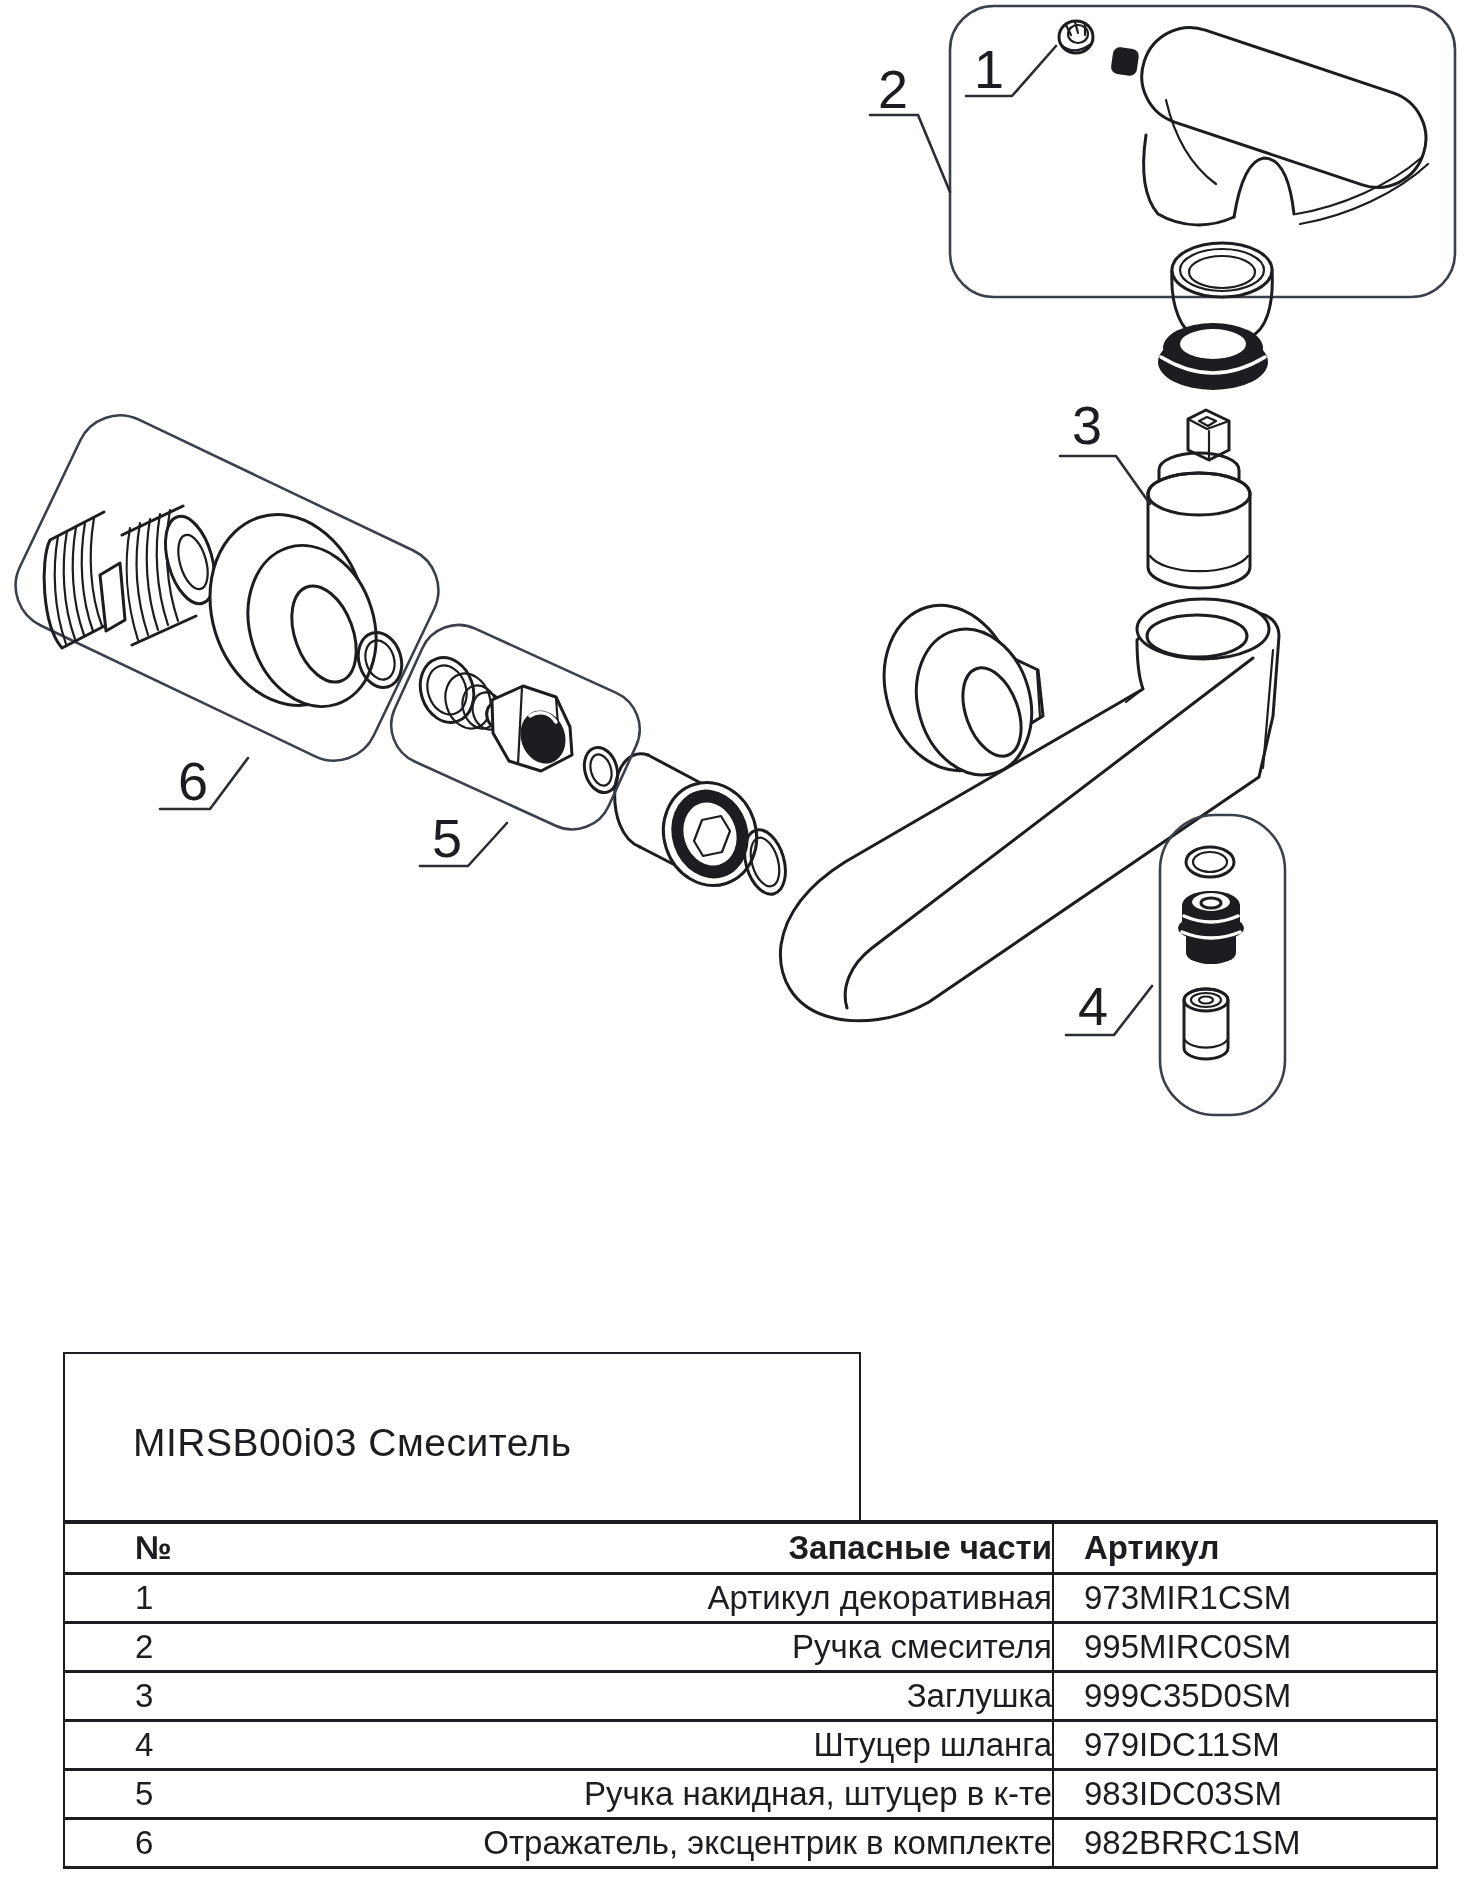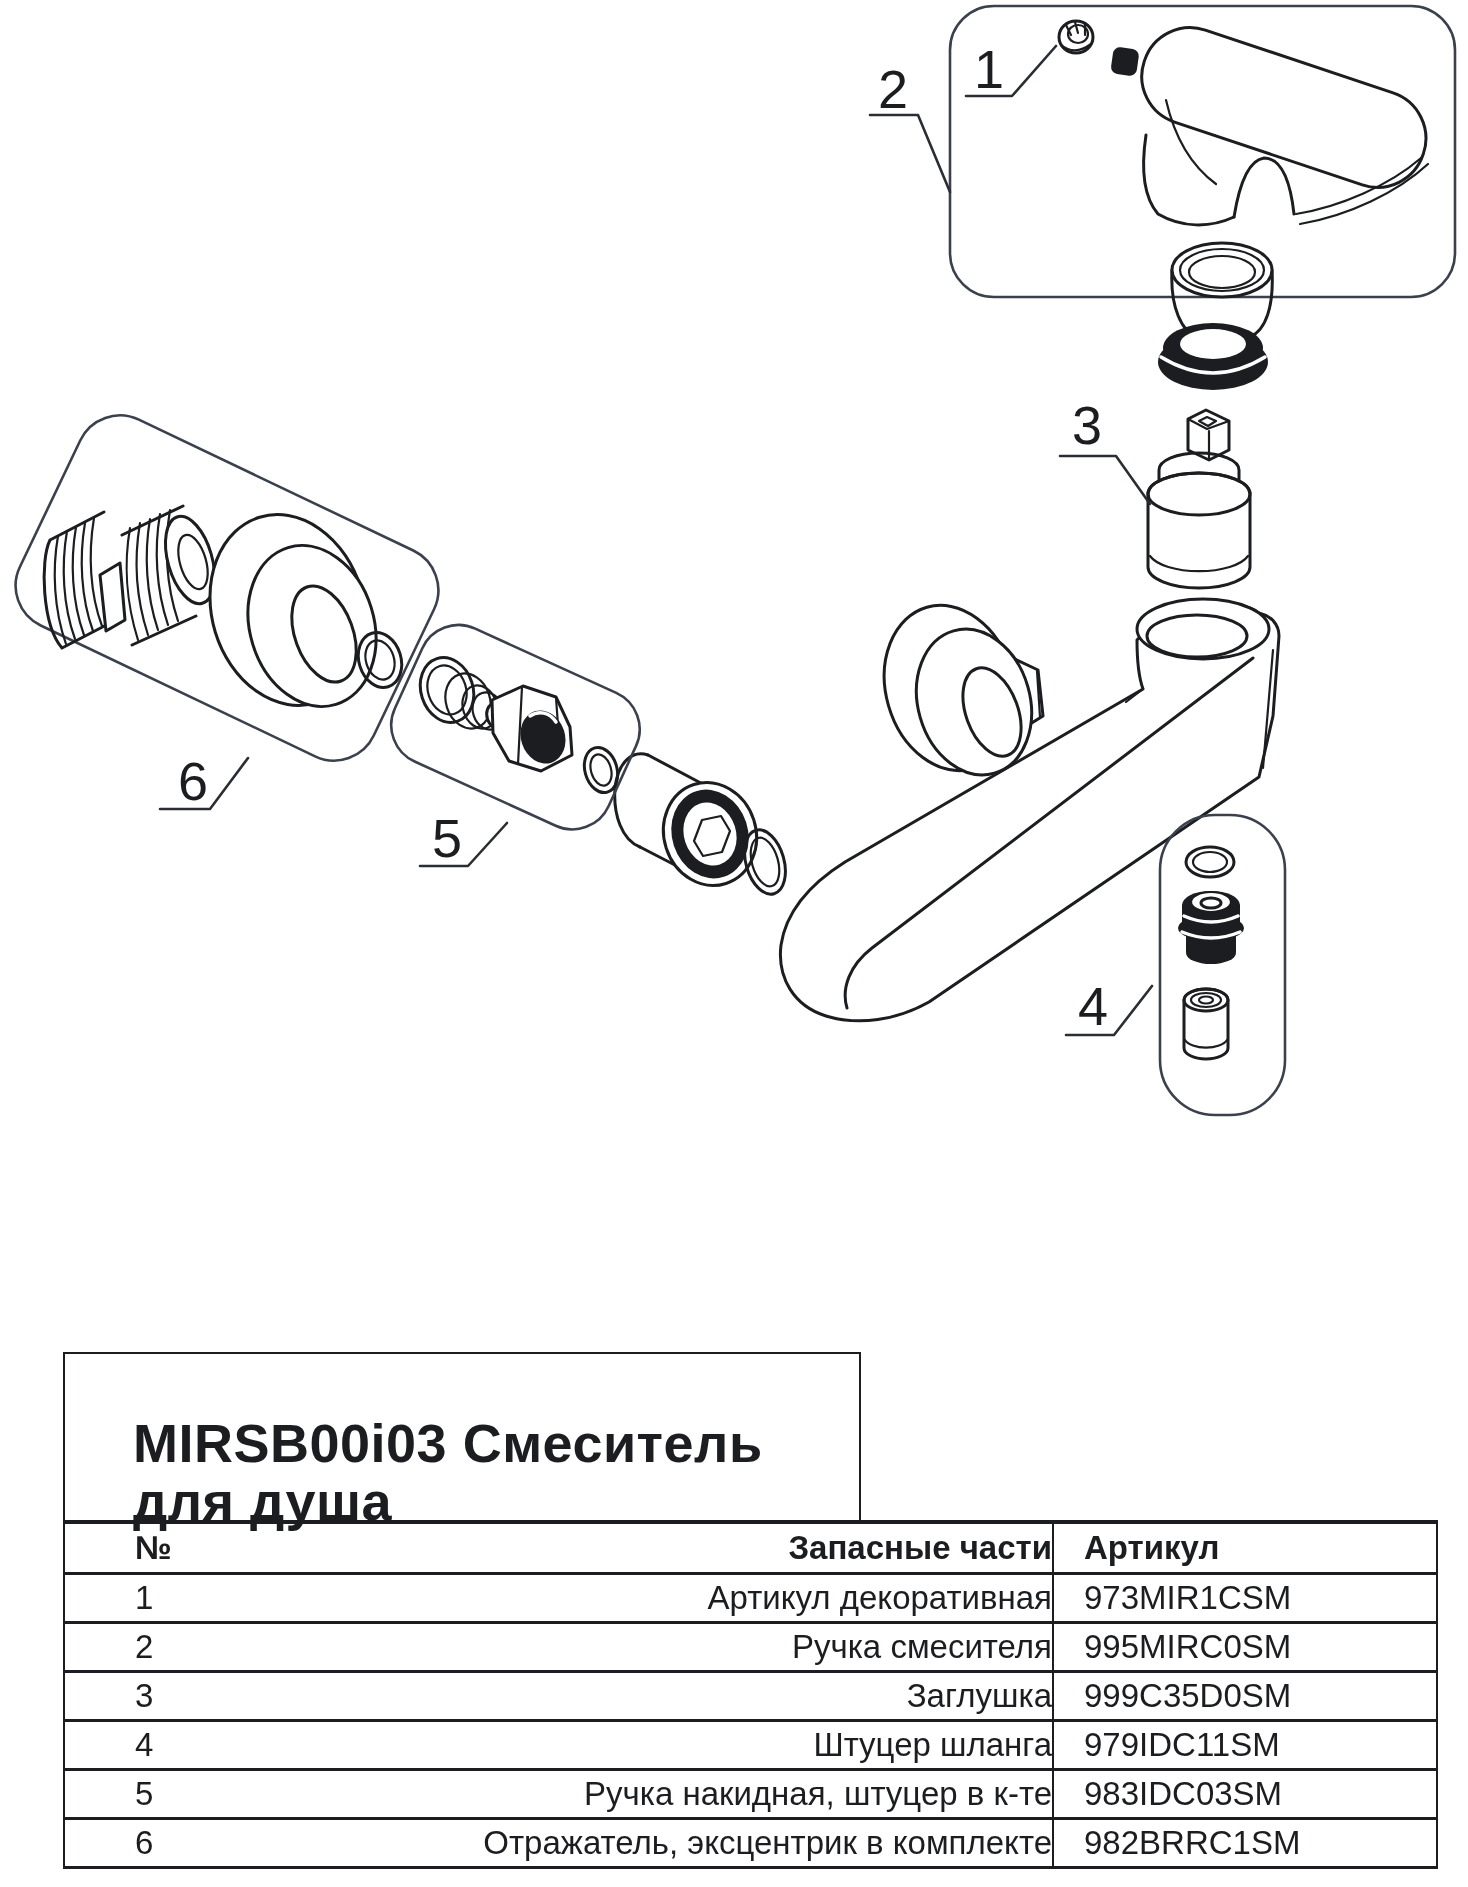--- a/index.html
+++ b/index.html
@@ -14,21 +14,21 @@
   .st .fk{fill:#1b1d20;stroke:none;}
   .st .fwn{fill:#ffffff;stroke:none;}
   .st .wline{stroke:#ffffff;stroke-width:3.5;fill:none;}
   .st .gbox{stroke:#3a414d;stroke-width:2.6;fill:none;}
   .st .lead{stroke:#2a2d33;stroke-width:2.6;fill:none;}
   .st text.callout{font-family:"Liberation Sans",sans-serif;font-size:54px;fill:#1b1d20;stroke:none;}
 
   
   .info-box{position:absolute;left:63px;top:1352px;width:794px;height:166px;
             border:2px solid #1b1d20;box-sizing:content-box;}
-  .info-box .title{margin:60px 0 12px 68px;font-size:54px;font-weight:700;line-height:58px;letter-spacing:.5px;}
+  .info-box .title{margin:60px 0 12px 68px;font-size:39px;font-weight:400;line-height:58px;letter-spacing:.5px;}
 
   
   .parts-table{position:absolute;left:63px;top:1520px;width:1373px;border-collapse:collapse;
                table-layout:fixed;font-size:33px;color:#1b1d20;}
   .parts-table col.c1{width:145px;} .parts-table col.c2{width:844px;} .parts-table col.c3{width:384px;}
   .parts-table{border:2px solid #1b1d20;border-top:4px solid #1b1d20;}
   .parts-table th,.parts-table td{border-bottom:3px solid #1b1d20;font-weight:400;text-align:left;
                height:46px;vertical-align:middle;padding:0;white-space:nowrap;overflow:hidden;}
   .parts-table th{font-weight:700;height:48px;}
   .parts-table .c-num{padding-left:70px;}
@@ -214,21 +214,20 @@
     </g>
     <g>
       <text class="callout" x="178" y="800">6</text>
       <path class="lead" d="M 160,809 L 210,809 L 248,758"></path>
     </g>
   </svg>
 
   <div class="info-box">
     <div class="title">
       <div>MIRSB00i03 Смеситель</div>
-      <div>для душа</div>
     </div>
   </div>
 
   <table class="parts-table">
     <colgroup>
         <col class="c1">
         <col class="c2">
         <col class="c3">
       </colgroup>
     <thead>

